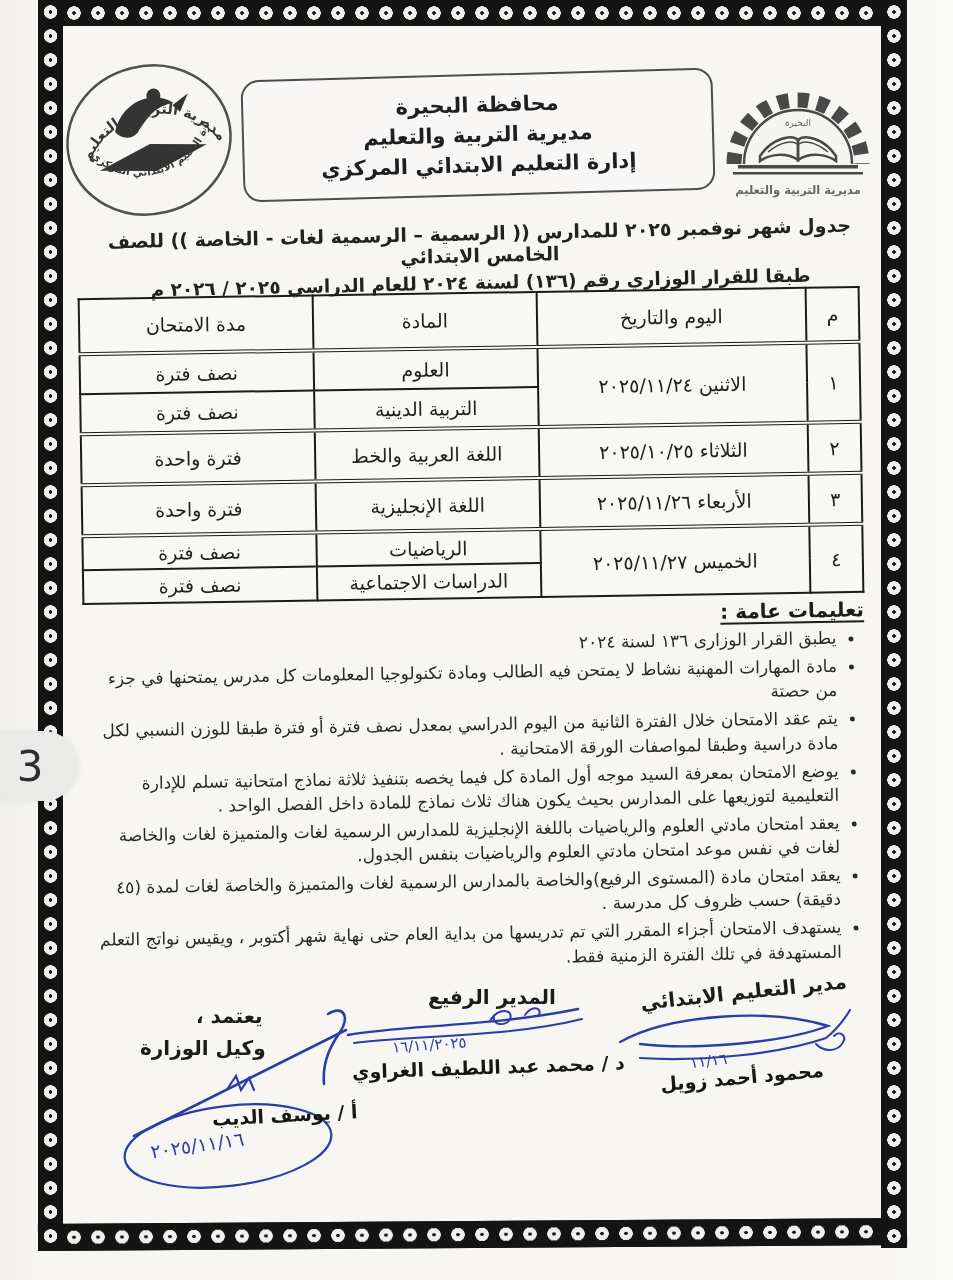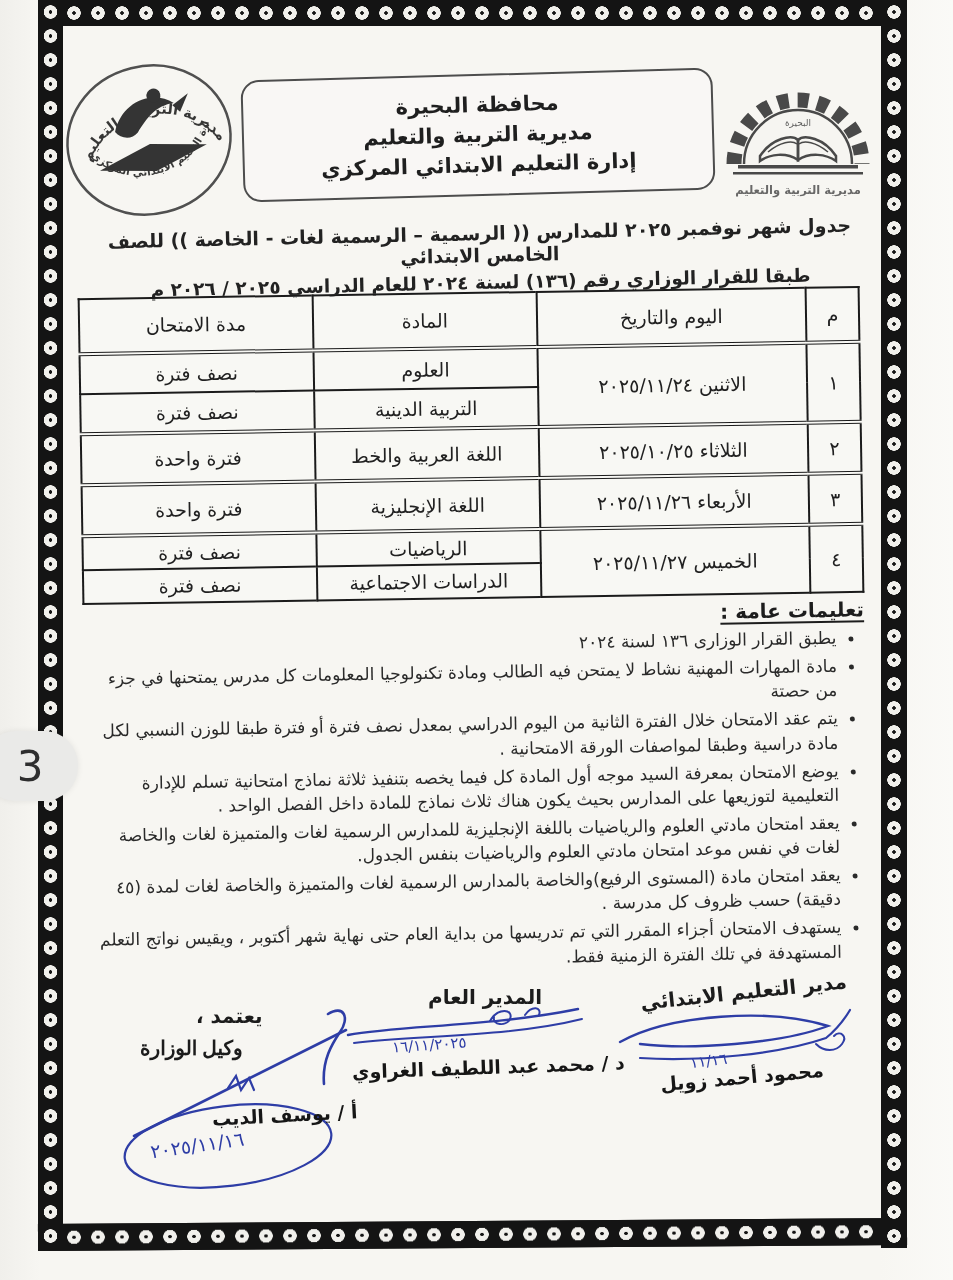--- a/index.html
+++ b/index.html
@@ -196,31 +196,31 @@
 
   <div class="abs sig-title rtl" style="left:640px;top:980px;transform:rotate(-6deg);">مدير التعليم الابتدائي</div>
   <svg class="scribble" style="left:600px;top:1000px;width:260px;height:80px;" viewBox="0 0 260 80">
     <path d="M20,42 C70,14 170,8 228,26 C180,44 90,50 40,44" stroke-width="2.4"></path>
     <path d="M40,58 C100,62 180,54 226,38 C236,30 244,20 250,10" stroke-width="2.2"></path>
     <path d="M216,44 C224,52 236,52 242,44 C248,36 240,30 234,36" stroke-width="2"></path>
   </svg>
   <div class="abs hand rtl" style="left:690px;top:1052px;font-size:15px;transform:rotate(-7deg);">١١/١٦</div>
   <div class="abs sig-name rtl" style="left:660px;top:1066px;transform:rotate(-5deg);">محمود أحمد زويل</div>
 
-  <div class="abs sig-title rtl" style="left:428px;top:985px;">المدير العام</div>
+  <div class="abs sig-title rtl" style="left:428px;top:985px;">المدير الرفيع</div>
   <svg class="scribble" style="left:340px;top:995px;width:250px;height:60px;" viewBox="0 0 250 60">
     <path d="M8,40 C60,30 150,32 238,14" stroke-width="2.4"></path>
     <path d="M14,48 C80,40 170,42 242,24" stroke-width="2"></path>
     <path d="M150,26 C158,12 174,14 170,24 C166,32 152,30 154,22 M185,20 C192,10 202,12 199,20" stroke-width="2"></path>
   </svg>
   <div class="abs hand rtl" style="left:392px;top:1036px;font-size:15px;transform:rotate(-4deg);letter-spacing:2px;">١٦/١١/٢٠٢٥</div>
   <div class="abs sig-name rtl" style="left:352px;top:1056px;transform:rotate(-2deg);">د / محمد عبد اللطيف الغراوي</div>
 
   <div class="abs sig-title rtl" style="left:196px;top:1004px;">يعتمد ،</div>
-  <div class="abs sig-title rtl" style="left:140px;top:1036px;font-family:Liberation Serif, serif;">وكيل الوزارة</div>
+  <div class="abs sig-title rtl" style="left:140px;top:1036px;">وكيل الوزارة</div>
   <svg class="scribble" style="left:110px;top:1000px;width:260px;height:200px;" viewBox="0 0 260 200">
     <path d="M218,14 C234,4 240,18 230,32 C222,44 212,60 214,84" stroke-width="2.6"></path>
     <path d="M236,30 L24,136" stroke-width="2.6"></path>
     <path d="M118,88 l8,-12 l5,14 l8,-12 l5,12" stroke-width="2.2"></path>
     <ellipse cx="118" cy="146" rx="104" ry="40" stroke-width="2.2" transform="rotate(-7 118 146)"></ellipse>
   </svg>
   <div class="abs sig-name rtl" style="left:212px;top:1104px;transform:rotate(-3deg);">أ / يوسف الديب</div>
   <div class="abs hand rtl" style="left:150px;top:1134px;font-size:19px;transform:rotate(-8deg);letter-spacing:3px;">٢٠٢٥/١١/١٦</div>
 
   <div class="page-bubble">

